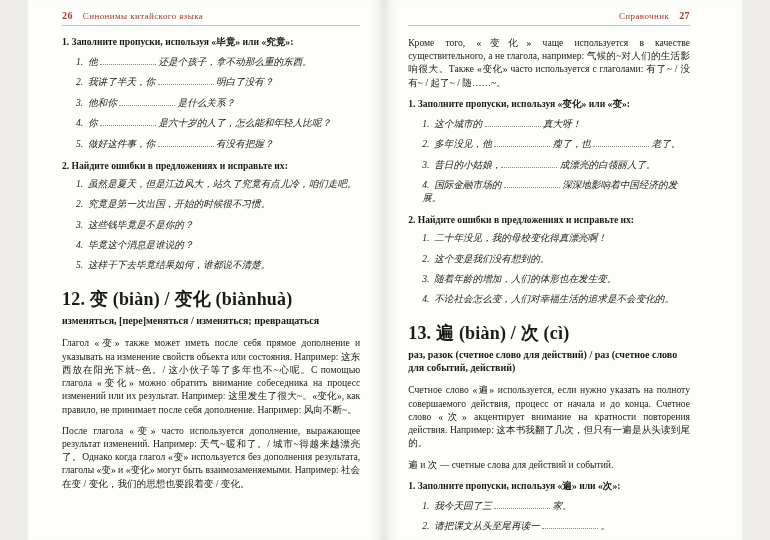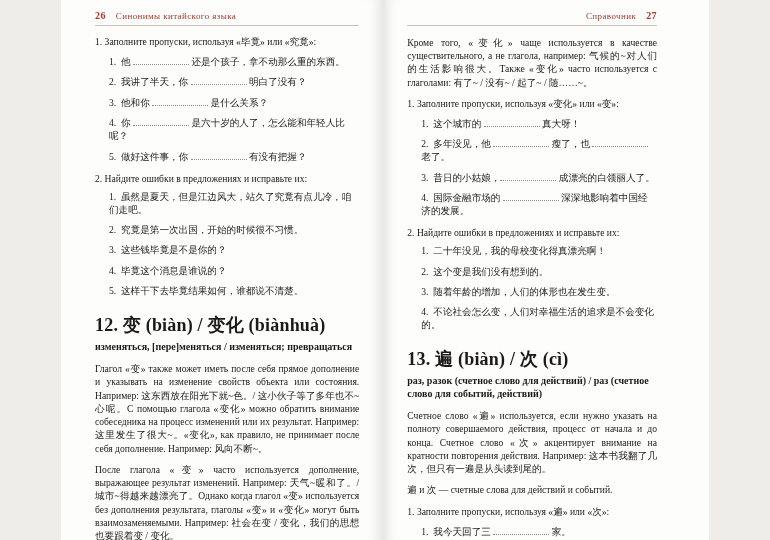--- a/index.html
+++ b/index.html
@@ -1,36 +1,36 @@
 <!DOCTYPE html>
 <html style="--accent: #a4392c; --rule: #c8c1b8;"><head>
 <meta charset="utf-8">
 <style>
   :root { --accent:#a4392c; --rule:#c8c1b8; --ink:#1c1a18; }
   * { box-sizing:border-box; }
   html,body { margin:0; padding:0; background:#efedea; }
   .spread {
-    width:648px; height:540px; margin:0 auto; background:#fdfdfb;
+    width:714px; height:540px; margin:0 auto; background:#fdfdfb;
     display:flex; overflow:hidden; color:var(--ink);
     font-family:"Liberation Serif","DejaVu Serif",serif;
   }
   .page { width:385px; padding:10px 24px 8px 24px; position:relative; }
   .page-left  { padding-left:34px;  box-shadow: inset -14px 0 16px -14px rgba(0,0,0,.18); }
   .page-right { padding-right:52px; box-shadow: inset  14px 0 16px -14px rgba(0,0,0,.18); }
 
   .running { display:flex; align-items:baseline; gap:10px; font-size:9px;
              color:var(--accent); letter-spacing:.4px;
              border-bottom:1px solid var(--rule); padding-bottom:4px; margin-bottom:10px; }
   .running .pageno { font-weight:bold; font-size:10px; }
   .page-right .running { justify-content:flex-end; }
 
-  .ex-title { font-weight:normal; font-size:9.6px; margin:9px 0 7px; }
+  .ex-title { font-weight:bold; font-size:9.6px; margin:9px 0 7px; }
   ol.ex-list { list-style:none; margin:0 0 4px 0; padding:0 0 0 14px; counter-reset:it; }
   ol.ex-list li { counter-increment:it; font-size:9.6px; line-height:1.35;
-                  margin-bottom:7.5px; text-align:left; }
+                  margin-bottom:7.5px; text-align:left;font-style:italic; }
   ol.ex-list li::before { content:counter(it) ".\00a0\00a0"; }
   .blank { display:inline-block; width:56px; height:9px; vertical-align:baseline;
            border-bottom:1px dotted #8f8b85; }
 
   .sec-head { font-size:18px; font-weight:bold; margin:15px 0 3px; letter-spacing:.2px; }
   .sec-sub  { font-size:10px; font-weight:bold; margin:0 0 9px; line-height:1.3; }
   p.body { font-size:9.6px; line-height:1.38; text-align:justify; margin:0 0 8px; }
 </style>
 </head>
 <body>

